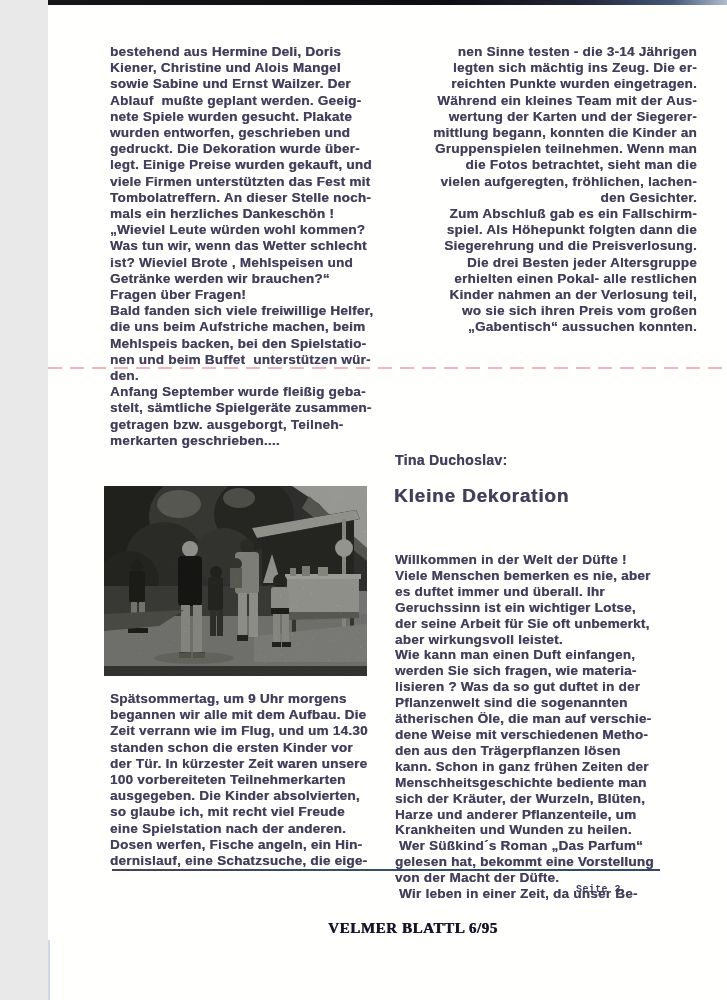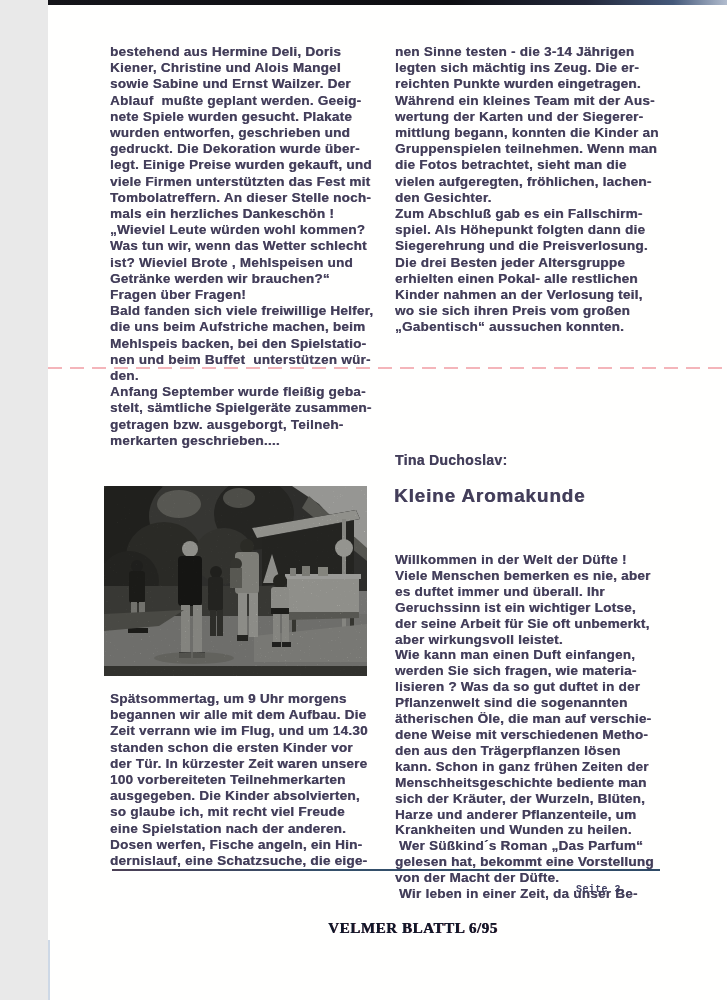--- a/index.html
+++ b/index.html
@@ -195,21 +195,21 @@
 Zeit verrann wie im Flug, und um 14.30
 standen schon die ersten Kinder vor
 der Tür. In kürzester Zeit waren unsere
 100 vorbereiteten Teilnehmerkarten
 ausgegeben. Die Kinder absolvierten,
 so glaube ich, mit recht viel Freude
 eine Spielstation nach der anderen.
 Dosen werfen, Fische angeln, ein Hin-
 dernislauf, eine Schatzsuche, die eige-</div>
 
-  <div class="block ink" style="left:347px;top:44px;width:302px;">nen Sinne testen - die 3-14 Jährigen
+  <div class="block ink" style="left:347px;top:44px;width:302px;text-align:right;">nen Sinne testen - die 3-14 Jährigen
 legten sich mächtig ins Zeug. Die er-
 reichten Punkte wurden eingetragen.
 Während ein kleines Team mit der Aus-
 wertung der Karten und der Siegerer-
 mittlung begann, konnten die Kinder an
 Gruppenspielen teilnehmen. Wenn man
 die Fotos betrachtet, sieht man die
 vielen aufgeregten, fröhlichen, lachen-
 den Gesichter.
 Zum Abschluß gab es ein Fallschirm-
@@ -217,21 +217,21 @@
 Siegerehrung und die Preisverlosung.
 Die drei Besten jeder Altersgruppe
 erhielten einen Pokal- alle restlichen
 Kinder nahmen an der Verlosung teil,
 wo sie sich ihren Preis vom großen
 „Gabentisch“ aussuchen konnten.</div>
 
 
   <div class="block ink author-line" style="left:347px;top:452px;">Tina Duchoslav:</div>
 
-  <div class="block ink article-title" style="left:346px;top:485px;">Kleine Aromakunde</div>
+  <div class="block ink article-title" style="left:346px;top:485px;">Kleine Dekoration</div>
 
   <div class="block ink" style="left:347px;top:552px;width:302px;line-height:15.9px;">Willkommen in der Welt der Düfte !
 Viele Menschen bemerken es nie, aber
 es duftet immer und überall. Ihr
 Geruchssinn ist ein wichtiger Lotse,
 der seine Arbeit für Sie oft unbemerkt,
 aber wirkungsvoll leistet.
 Wie kann man einen Duft einfangen,
 werden Sie sich fragen, wie materia-
 lisieren ? Was da so gut duftet in der

